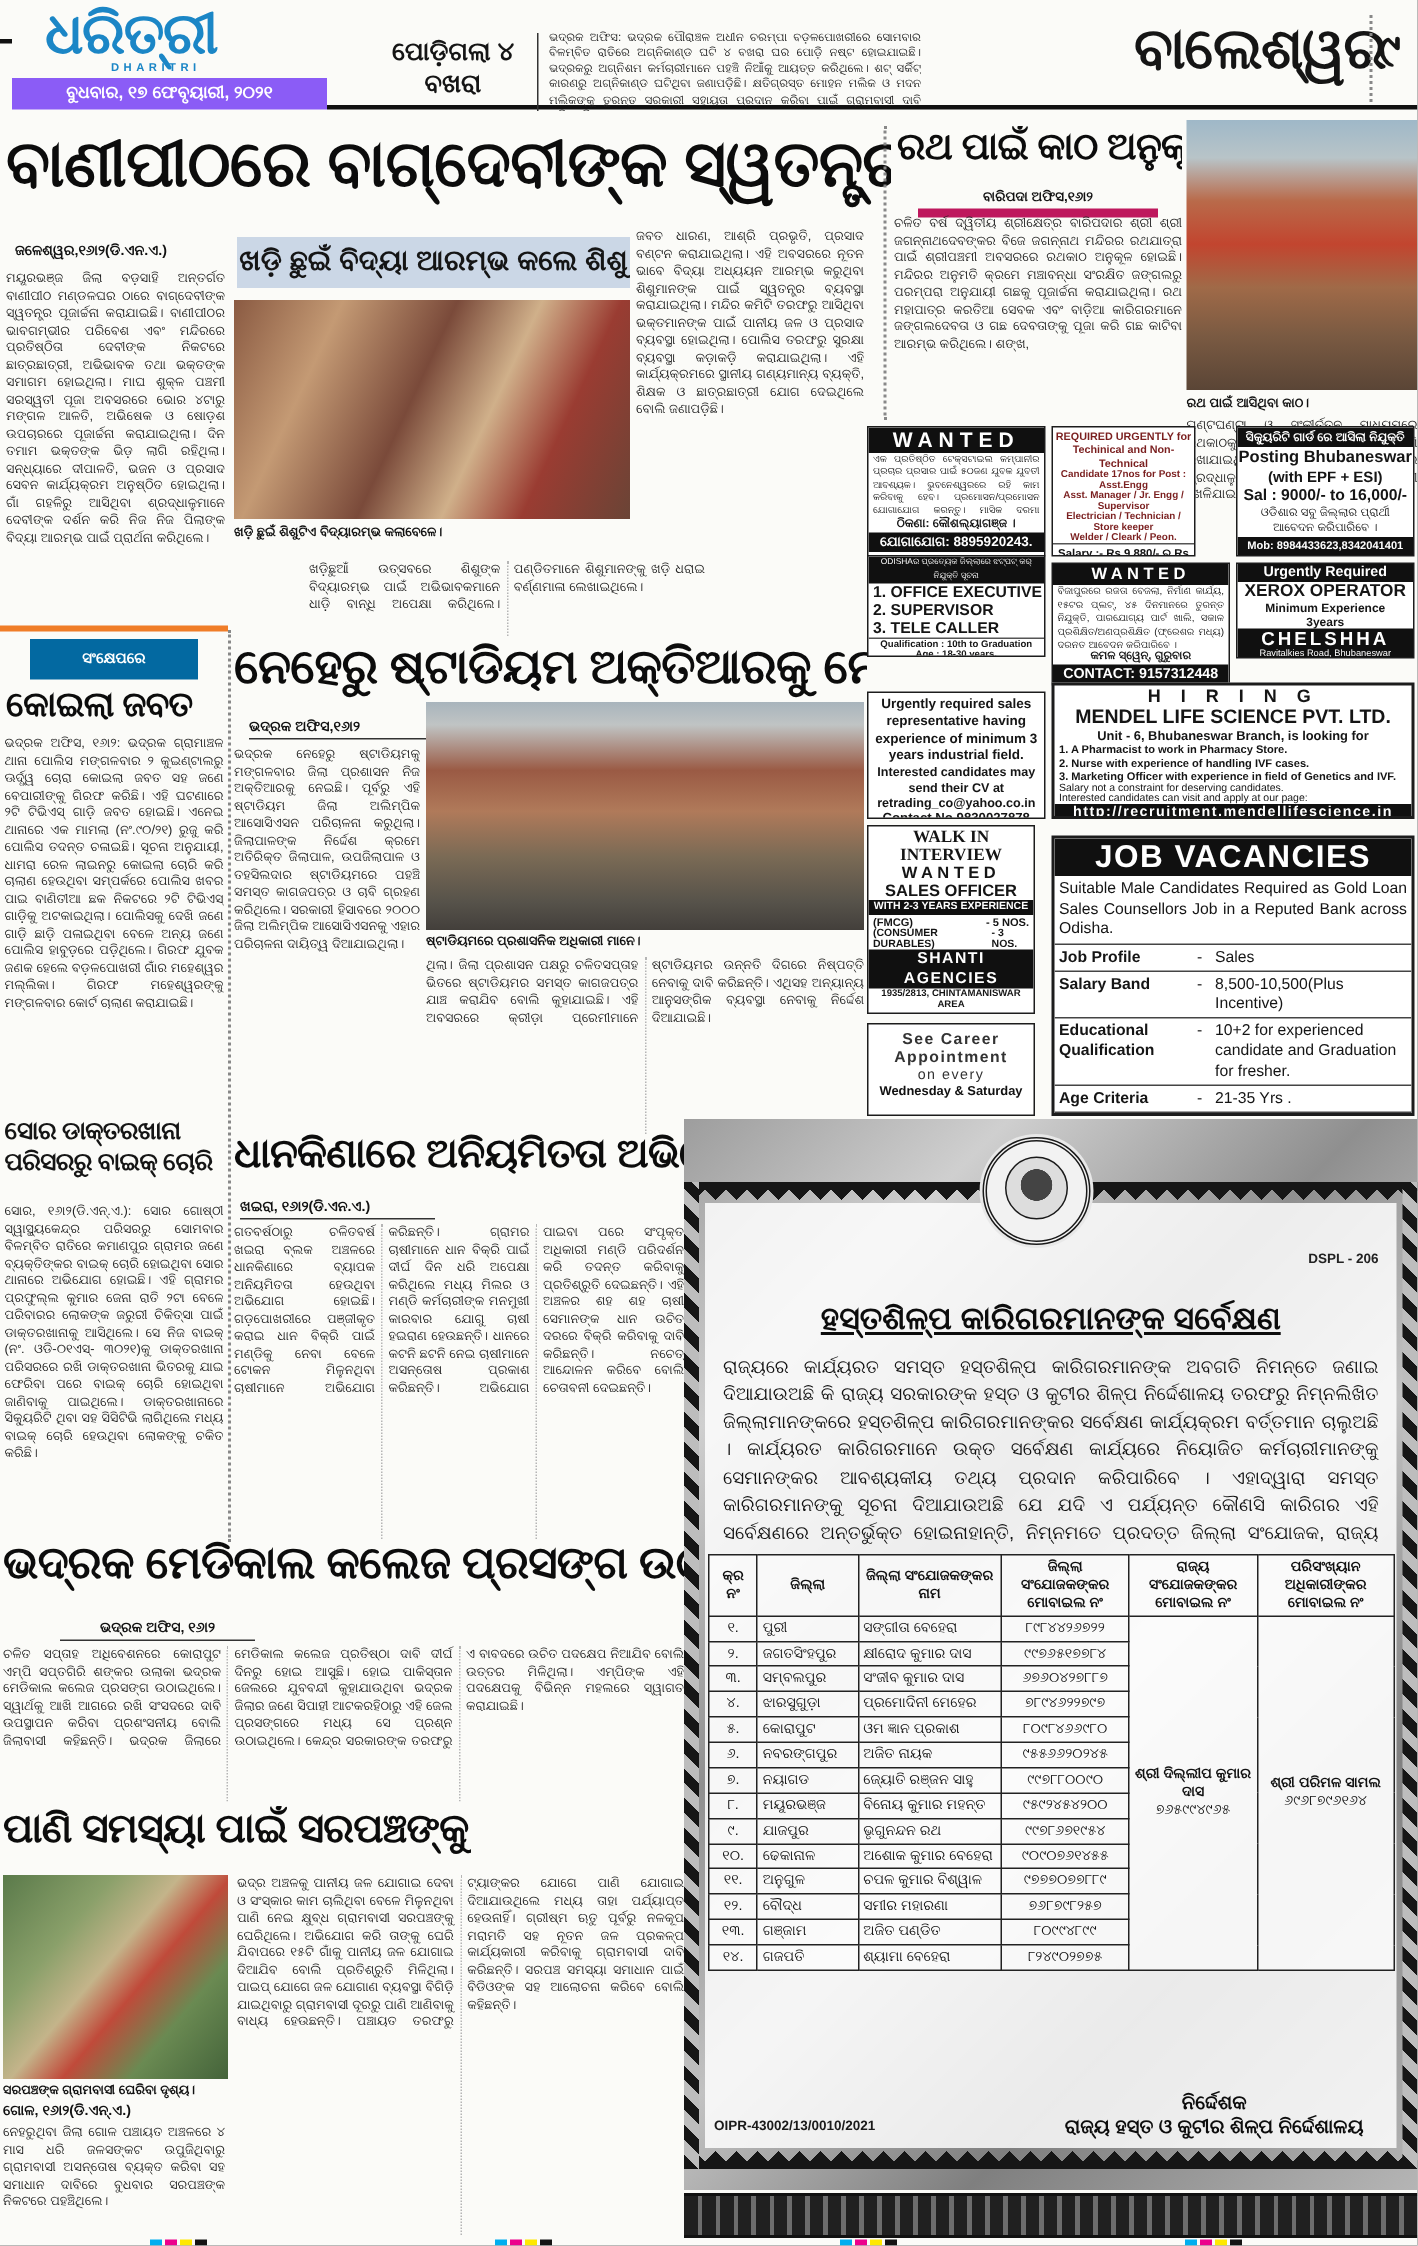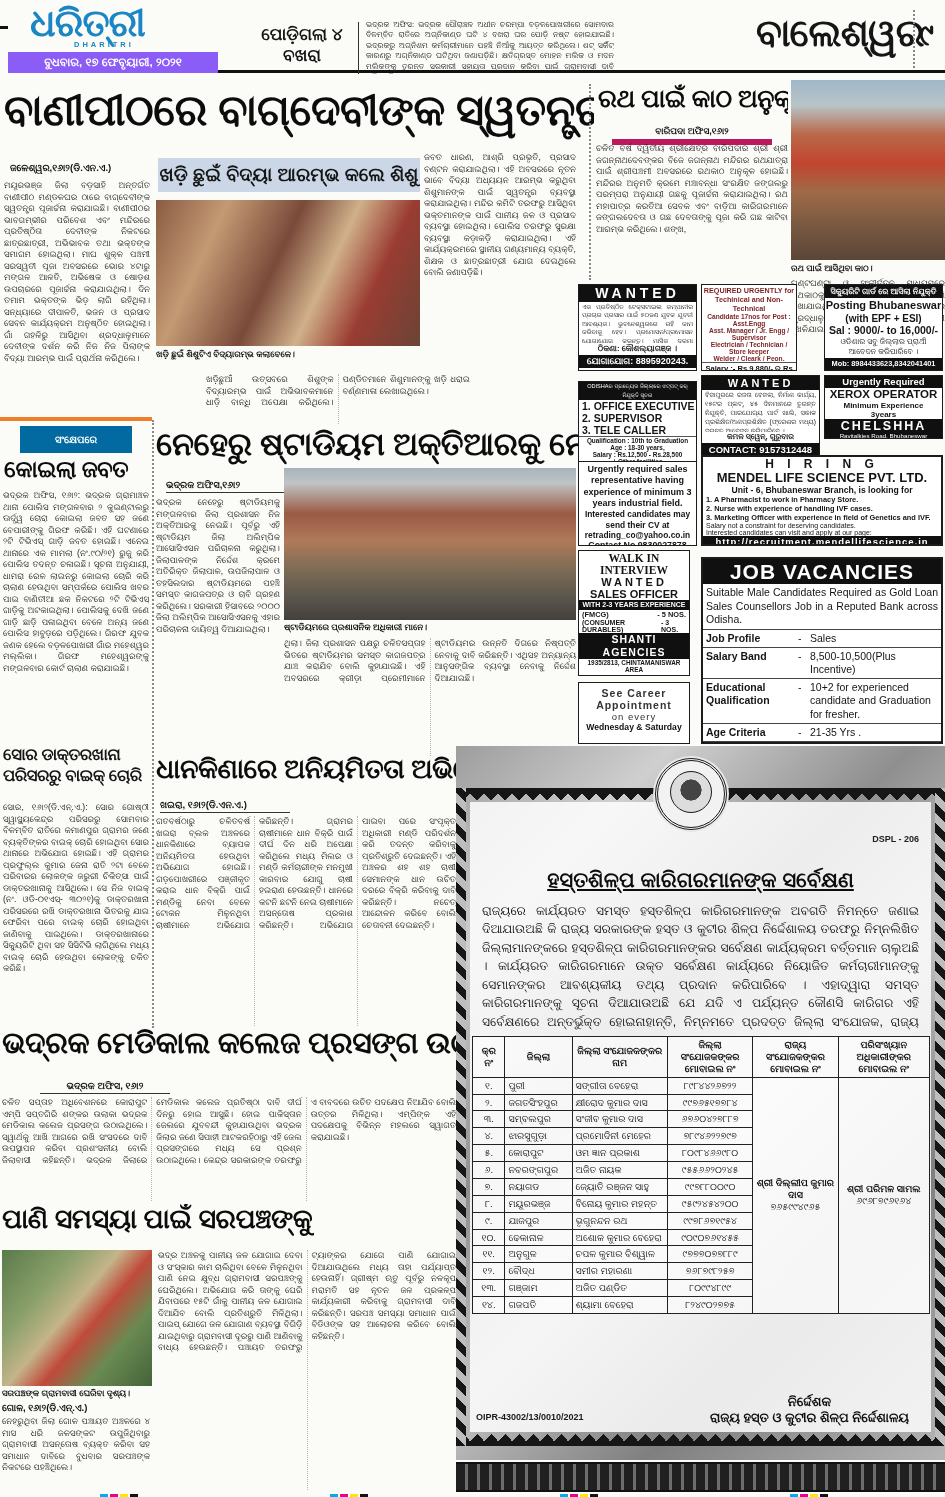--- a/index.html
+++ b/index.html
@@ -94,21 +94,21 @@
   <div class="abs adbox" style="left:824px;top:284px;width:119px;height:87px;">
     <div class="adbar" style="font-size:8px;font-weight:bold;line-height:13px;">ସିକ୍ୟୁରିଟି ଗାର୍ଡ ରେ ଆସିଲା ନିଯୁକ୍ତି</div>
     <div class="ctr" style="font-size:11px;font-weight:bold;line-height:1.25;margin-top:1px;">Posting Bhubaneswar</div>
     <div class="ctr" style="font-size:10px;font-weight:bold;">(with EPF + ESI)</div>
     <div class="ctr" style="font-size:10.5px;font-weight:bold;">Sal : 9000/- to 16,000/-</div>
     <div class="ctr" style="font-size:7.8px;margin-top:1px;">ଓଡିଶାର ସବୁ ଜିଲ୍ଲାର ପ୍ରାର୍ଥୀ</div>
     <div class="ctr" style="font-size:7.8px;">ଆବେଦନ କରିପାରିବେ ।</div>
     <div class="adbar" style="font-size:7.4px;font-weight:bold;line-height:12px;margin-top:1px;">Mob: 8984433623,8342041401</div>
   </div>
 
-  <div class="abs adbox" style="left:578px;top:381px;width:119px;height:88px;">
+  <div class="abs adbox" style="left:578px;top:370px;width:119px;height:68px;">
     <div class="adbar" style="font-size:5.6px;line-height:9px;">ODISHAର ପ୍ରତ୍ୟେକ ଜିଲ୍ଲାରେ ଝଟ୍‌ପଟ୍ କର୍ ନିଯୁକ୍ତି ସୂଚନା</div>
     <div style="font-size:10.5px;font-weight:bold;padding-left:3px;line-height:1.15;">1. OFFICE EXECUTIVE</div>
     <div style="font-size:10.5px;font-weight:bold;padding-left:3px;line-height:1.15;">2. SUPERVISOR</div>
     <div style="font-size:10.5px;font-weight:bold;padding-left:3px;line-height:1.15;border-bottom:1px solid #555;">3. TELE CALLER</div>
     <div class="ctr" style="font-size:6.4px;font-weight:bold;">Qualification : 10th to Graduation</div>
     <div class="ctr" style="font-size:6.4px;font-weight:bold;">Age : 18-30 years,</div>
     <div class="ctr" style="font-size:6.4px;font-weight:bold;">Salary : Rs.12,500 - Rs.28,500</div>
     <div class="ctr" style="font-size:6.4px;font-weight:bold;">+ Other facilities</div>
 
   </div>

